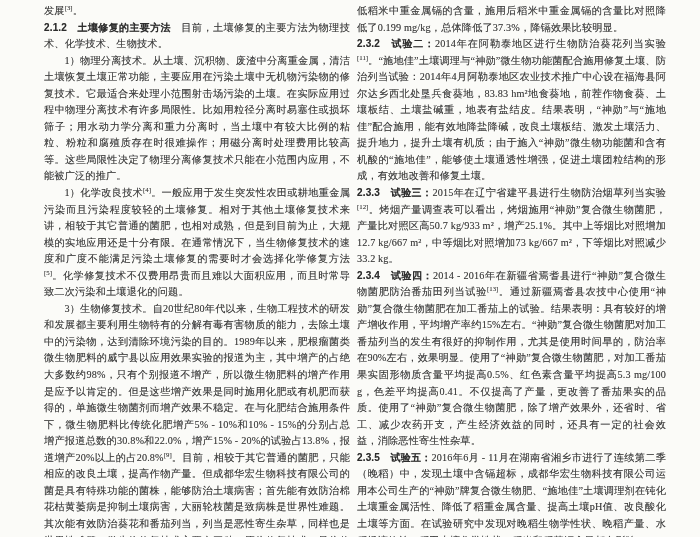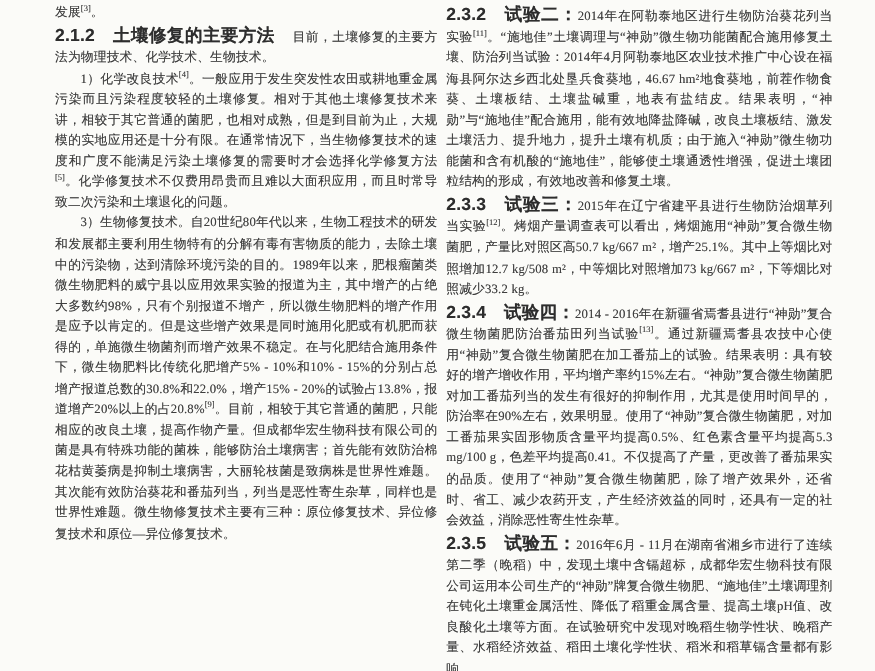--- a/index.html
+++ b/index.html
@@ -16,32 +16,34 @@
     font-size:10.2px;
     line-height:16.55px;
     text-align:justify;
     letter-spacing:.15px;
     text-shadow:0 0 .45px rgba(70,70,70,.55);
   }
   .col-left{left:44px;width:306px;}
   .col-right{left:357px;width:309px;}
   p.para{margin:0;padding:0;text-align:justify;}
   p.para.indent{text-indent:2em;}
-  .run-bold{font-weight:bold;color:#2d2d2d;font-family:"Liberation Sans","DejaVu Sans",sans-serif;font-size:14px;}
+  .run-bold{font-weight:bold;color:#2d2d2d;font-family:"Liberation Sans","DejaVu Sans",sans-serif;font-size:10px;}
   sup.ref{font-size:6.8px;line-height:0;vertical-align:super;letter-spacing:0;}
 </style>
 </head>
 <body>
 
 <div class="page">
   <div class="column col-left">
       <p class="para"><span>发展</span><sup class="ref">[3]</sup><span>。</span></p>
       <p class="para"><span class="run-bold">2.1.2　土壤修复的主要方法　</span><span>目前，土壤修复的主要方法为物理技术、化学技术、生物技术。</span></p>
+      <p class="para indent"><span>1）物理分离技术。从土壤、沉积物、废渣中分离重金属，清洁土壤恢复土壤正常功能，主要应用在污染土壤中无机物污染物的修复技术。它最适合来处理小范围射击场污染的土壤。在实际应用过程中物理分离技术有许多局限性。比如用粒径分离时易塞住或损坏筛子；用水动力学分离和重力分离时，当土壤中有较大比例的粘粒、粉粒和腐殖质存在时很难操作；用磁分离时处理费用比较高等。这些局限性决定了物理分离修复技术只能在小范围内应用，不能被广泛的推广。</span></p>
       <p class="para indent"><span>1）化学改良技术</span><sup class="ref">[4]</sup><span>。一般应用于发生突发性农田或耕地重金属污染而且污染程度较轻的土壤修复。相对于其他土壤修复技术来讲，相较于其它普通的菌肥，也相对成熟，但是到目前为止，大规模的实地应用还是十分有限。在通常情况下，当生物修复技术的速度和广度不能满足污染土壤修复的需要时才会选择化学修复方法</span><sup class="ref">[5]</sup><span>。化学修复技术不仅费用昂贵而且难以大面积应用，而且时常导致二次污染和土壤退化的问题。</span></p>
       <p class="para indent"><span>3）生物修复技术。自20世纪80年代以来，生物工程技术的研发和发展都主要利用生物特有的分解有毒有害物质的能力，去除土壤中的污染物，达到清除环境污染的目的。1989年以来，肥根瘤菌类微生物肥料的威宁县以应用效果实验的报道为主，其中增产的占绝大多数约98%，只有个别报道不增产，所以微生物肥料的增产作用是应予以肯定的。但是这些增产效果是同时施用化肥或有机肥而获得的，单施微生物菌剂而增产效果不稳定。在与化肥结合施用条件下，微生物肥料比传统化肥增产5% - 10%和10% - 15%的分别占总增产报道总数的30.8%和22.0%，增产15% - 20%的试验占13.8%，报道增产20%以上的占20.8%</span><sup class="ref">[9]</sup><span>。目前，相较于其它普通的菌肥，只能相应的改良土壤，提高作物产量。但成都华宏生物科技有限公司的菌是具有特殊功能的菌株，能够防治土壤病害；首先能有效防治棉花枯黄萎病是抑制土壤病害，大丽轮枝菌是致病株是世界性难题。其次能有效防治葵花和番茄列当，列当是恶性寄生杂草，同样也是世界性难题。微生物修复技术主要有三种：原位修复技术、异位修复技术和原位—异位修复技术。</span></p>
     </div>
   <div class="column col-right">
-      <p class="para"><span class="run-bold">2.3.2　试验二：</span><span>2014年在阿勒泰地区进行生物防治葵花列当实验</span><sup class="ref">[11]</sup><span>。“施地佳”土壤调理与“神勋”微生物功能菌配合施用修复土壤、防治列当试验：2014年4月阿勒泰地区农业技术推广中心设在福海县阿尔达乡西北处垦兵食葵地，46.67 hm²地食葵地，前茬作物食葵、土壤板结、土壤盐碱重，地表有盐结皮。结果表明，“神勋”与“施地佳”配合施用，能有效地降盐降碱，改良土壤板结、激发土壤活力、提升地力，提升土壤有机质；由于施入“神勋”微生物功能菌和含有机酸的“施地佳”，能够使土壤通透性增强，促进土壤团粒结构的形成，有效地改善和修复土壤。</span></p>
-      <p class="para"><span class="run-bold">2.3.3　试验三：</span><span>2015年在辽宁省建平县进行生物防治烟草列当实验</span><sup class="ref">[12]</sup><span>。烤烟产量调查表可以看出，烤烟施用“神勋”复合微生物菌肥，产量比对照区高50.7 kg/667 m²，增产25.1%。其中上等烟比对照增加12.7 kg/508 m²，中等烟比对照增加73 kg/667 m²，下等烟比对照减少33.2 kg。</span></p>
+      <p class="para"><span>低稻米中重金属镉的含量，施用后稻米中重金属镉的含量比对照降低了0.199 mg/kg，总体降低了37.3%，降镉效果比较明显。</span></p>
+      <p class="para"><span class="run-bold">2.3.2　试验二：</span><span>2014年在阿勒泰地区进行生物防治葵花列当实验</span><sup class="ref">[11]</sup><span>。“施地佳”土壤调理与“神勋”微生物功能菌配合施用修复土壤、防治列当试验：2014年4月阿勒泰地区农业技术推广中心设在福海县阿尔达乡西北处垦兵食葵地，83.83 hm²地食葵地，前茬作物食葵、土壤板结、土壤盐碱重，地表有盐结皮。结果表明，“神勋”与“施地佳”配合施用，能有效地降盐降碱，改良土壤板结、激发土壤活力、提升地力，提升土壤有机质；由于施入“神勋”微生物功能菌和含有机酸的“施地佳”，能够使土壤通透性增强，促进土壤团粒结构的形成，有效地改善和修复土壤。</span></p>
+      <p class="para"><span class="run-bold">2.3.3　试验三：</span><span>2015年在辽宁省建平县进行生物防治烟草列当实验</span><sup class="ref">[12]</sup><span>。烤烟产量调查表可以看出，烤烟施用“神勋”复合微生物菌肥，产量比对照区高50.7 kg/933 m²，增产25.1%。其中上等烟比对照增加12.7 kg/667 m²，中等烟比对照增加73 kg/667 m²，下等烟比对照减少33.2 kg。</span></p>
       <p class="para"><span class="run-bold">2.3.4　试验四：</span><span>2014 - 2016年在新疆省焉耆县进行“神勋”复合微生物菌肥防治番茄田列当试验</span><sup class="ref">[13]</sup><span>。通过新疆焉耆县农技中心使用“神勋”复合微生物菌肥在加工番茄上的试验。结果表明：具有较好的增产增收作用，平均增产率约15%左右。“神勋”复合微生物菌肥对加工番茄列当的发生有很好的抑制作用，尤其是使用时间早的，防治率在90%左右，效果明显。使用了“神勋”复合微生物菌肥，对加工番茄果实固形物质含量平均提高0.5%、红色素含量平均提高5.3 mg/100 g，色差平均提高0.41。不仅提高了产量，更改善了番茄果实的品质。使用了“神勋”复合微生物菌肥，除了增产效果外，还省时、省工、减少农药开支，产生经济效益的同时，还具有一定的社会效益，消除恶性寄生性杂草。</span></p>
       <p class="para"><span class="run-bold">2.3.5　试验五：</span><span>2016年6月 - 11月在湖南省湘乡市进行了连续第二季（晚稻）中，发现土壤中含镉超标，成都华宏生物科技有限公司运用本公司生产的“神勋”牌复合微生物肥、“施地佳”土壤调理剂在钝化土壤重金属活性、降低了稻重金属含量、提高土壤pH值、改良酸化土壤等方面。在试验研究中发现对晚稻生物学性状、晚稻产量、水稻经济效益、稻田土壤化学性状、稻米和稻草镉含量都有影响。</span></p>
     </div>
 </div>
 
 </body></html>

